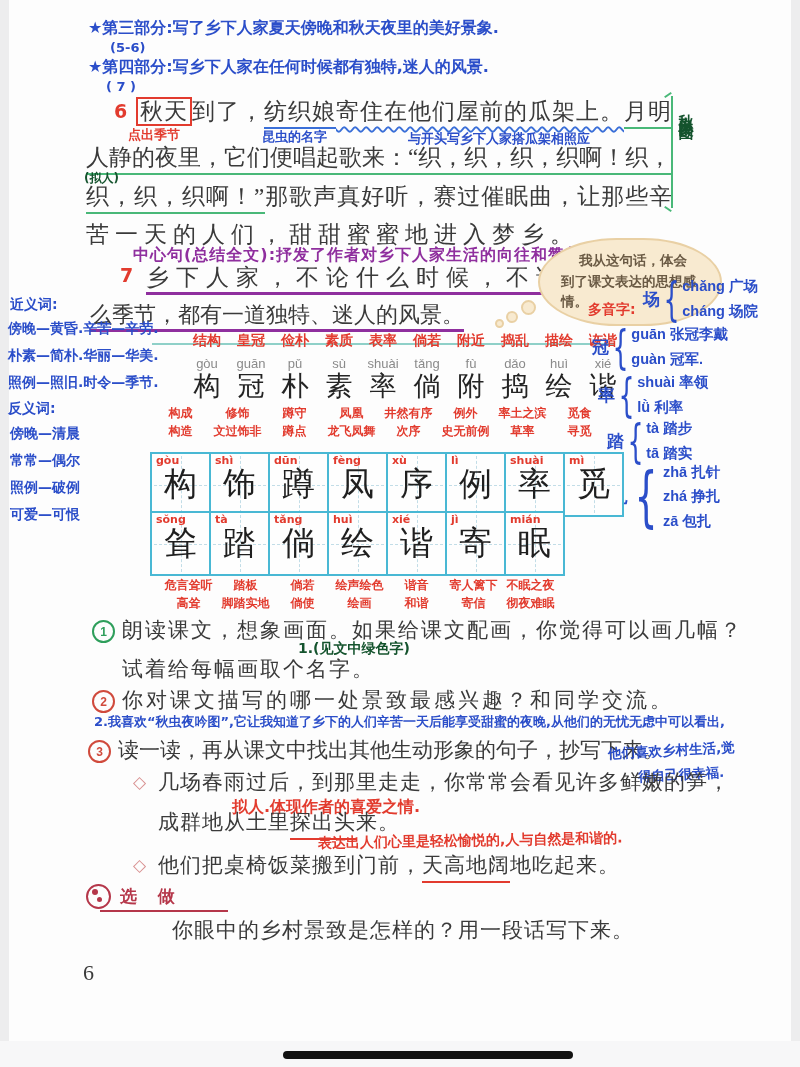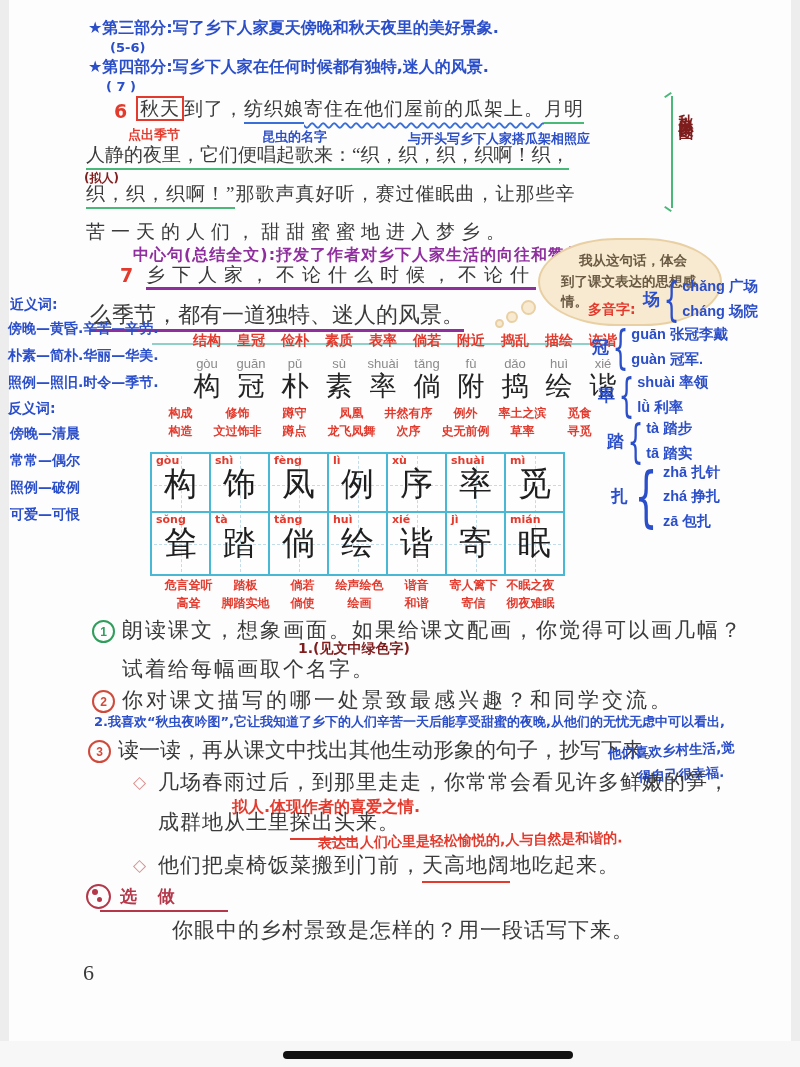--- a/index.html
+++ b/index.html
@@ -1,26 +1,26 @@
 <!DOCTYPE html>
 <html><head>
 <meta charset="utf-8">
 <style>
   html,body{margin:0;padding:0;background:#e9e9ea;}
   .page{position:relative;width:800px;height:1067px;background:#fdfdfd;overflow:hidden;
         font-family:"Liberation Sans",sans-serif;}
   .a{position:absolute;white-space:nowrap;}
   
   .print{font-family:"Liberation Serif","DejaVu Serif",serif;color:#3a3a3a;}
-  .t23{font-size:19px;} .t21{font-size:21px;} .t22{font-size:22px;}
+  .t23{font-size:23px;} .t21{font-size:21px;} .t22{font-size:22px;}
   .ls1{letter-spacing:1px;} .ls2{letter-spacing:2px;} .ls3{letter-spacing:3px;}
   .ls6{letter-spacing:6px;} .ls7{letter-spacing:7px;}
   
   .hand{font-family:"DejaVu Sans",sans-serif;font-weight:bold;}
-  .blue{color:#2b4ec9;} .red{color:#e23b2e;} .green{color:#7f1d1d;}
+  .blue{color:#2b4ec9;} .red{color:#e23b2e;} .green{color:#14532d;}
   .purple{color:#8f2f9e;} .dred{color:#b5374a;} .gray{color:#8a8a8a;}
   
   .ug{border-bottom:2.5px solid #49b878;padding-bottom:3px;}
   .up{border-bottom:3px solid #8f2f9e;padding-bottom:2px;}
   .ub{border-bottom:2px solid #3a6fd8;padding-bottom:3px;}
   .uw{text-decoration:underline wavy #3a6fd8 2px;text-underline-offset:7px;}
   .ur{border-bottom:2.5px solid #e23b2e;padding-bottom:4px;}
   .boxed{border:2px solid #e23b2e;padding:0 2px;}
   
   .gbracket{width:5px;border-right:2.5px solid #49b878;}
@@ -228,30 +228,34 @@
   <div class="a grow" style="left:152px;top:452px;">
     <span class="cell">
         <span class="py">gòu</span>
         <span class="ch">构</span>
       </span>
     <span class="cell">
         <span class="py">shì</span>
         <span class="ch">饰</span>
       </span>
     <span class="cell">
+        <span class="py">dūn</span>
+        <span class="ch">蹲</span>
+      </span>
+    <span class="cell">
         <span class="py">fèng</span>
         <span class="ch">凤</span>
       </span>
     <span class="cell">
+        <span class="py">xù</span>
+        <span class="ch">序</span>
+      </span>
+    <span class="cell">
         <span class="py">lì</span>
         <span class="ch">例</span>
-      </span>
-    <span class="cell">
-        <span class="py">xù</span>
-        <span class="ch">序</span>
       </span>
     <span class="cell">
         <span class="py">shuài</span>
         <span class="ch">率</span>
       </span>
     <span class="cell">
         <span class="py">mì</span>
         <span class="ch">觅</span>
       </span>
   </div>

